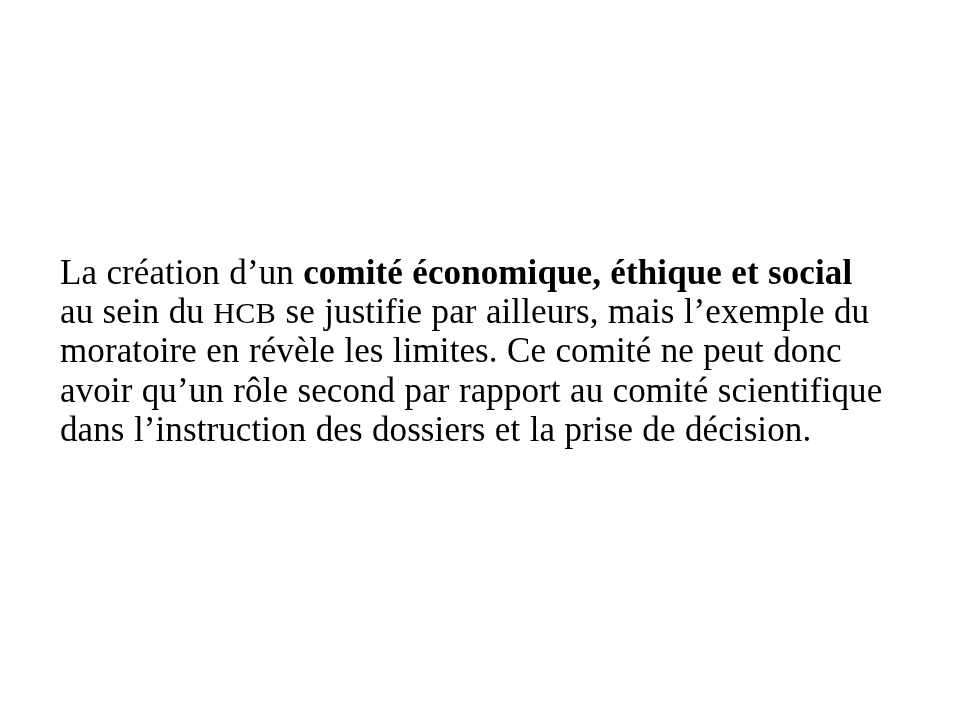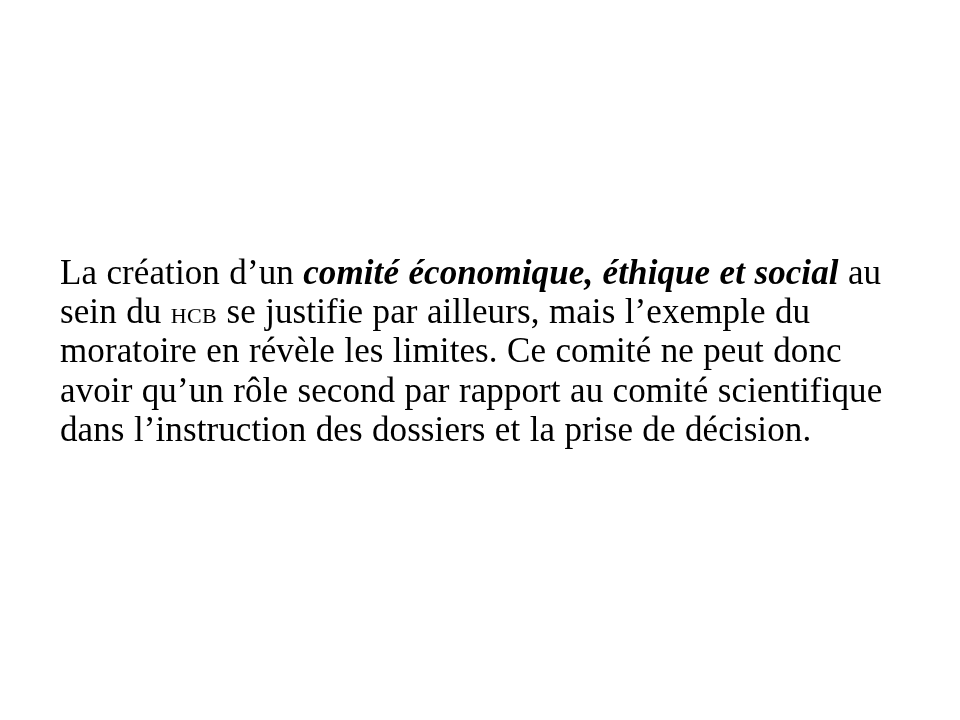--- a/index.html
+++ b/index.html
@@ -28,24 +28,23 @@
   }
   .paragraph {
     font-size: 35px;
     line-height: 1.12;
     text-align: left;
     letter-spacing: 0.1px;
     word-spacing: 0.5px;
   }
   .paragraph .bold {
     font-weight: bold;
-    font-style: italic;
   }
   .paragraph .smallcaps {
-    font-size: 22px;
+    font-size: 30px;
     letter-spacing: 0.4px;
   }
 </style>
 </head>
 <body>
 
 <div class="slide">
 
   <div class="text-block">
     <p class="paragraph"><span>La création d’un </span><span class="bold">comité économique, éthique et social</span><span> au sein du </span><span class="smallcaps">HCB</span><span> se justifie par ailleurs, mais l’exemple du moratoire en révèle les limites. Ce comité ne peut donc avoir qu’un rôle second par rapport au comité scientifique dans l’instruction des dossiers et la prise de décision.</span></p>

